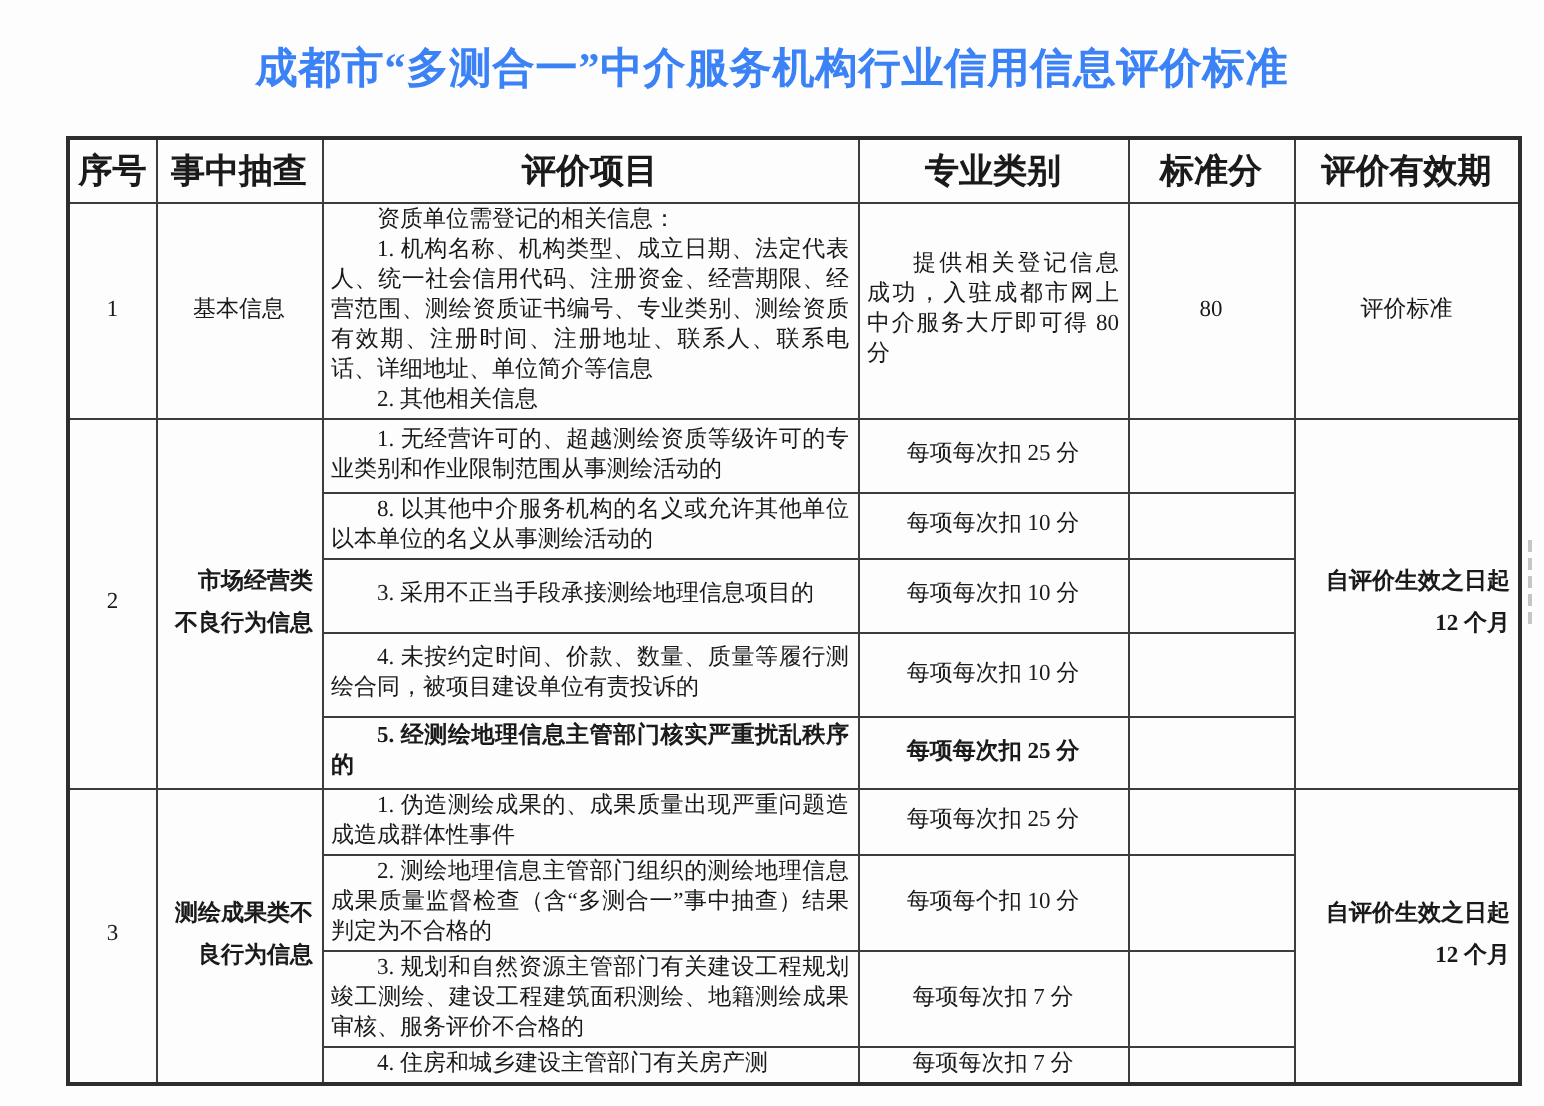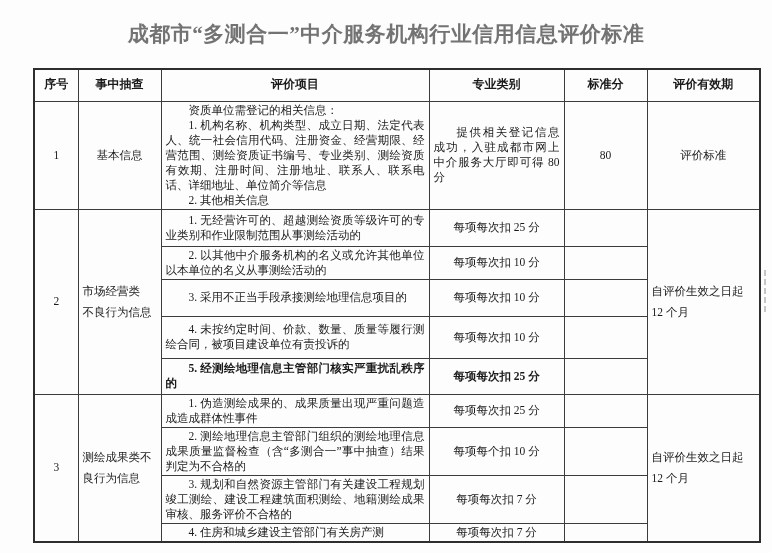--- a/index.html
+++ b/index.html
@@ -12,52 +12,51 @@
     color:#1a1a1a;
   }
   .title{
     position:absolute;
     top:20px;left:0;width:772px;
     margin:0;
     text-align:center;
     font-size:21px;
     font-weight:bold;
     letter-spacing:0.5px;
-    color:#737373;
+    color:#3b82f6;
   }
   table.eval{
     position:absolute;
     left:33px;top:68px;
     width:726px;
     border-collapse:collapse;
     table-layout:fixed;
     border:2px solid #2e2e2e;
     font-size:11.5px;
     line-height:15px;
   }
   table.eval th, table.eval td{
     border:1px solid #3c3c3c;
     vertical-align:middle;
     padding:1px 4px;
     overflow:hidden;
   }
   table.eval th{
     font-weight:bold;
     text-align:center;
-    font-size:12px;
-    font-family:Liberation Mono, monospace;
+    font-size:17px;
   }
   td.c{text-align:center;padding:1px 2px;}
   .ind{
     margin:0;
     text-indent:2em;
     text-align:justify;
     word-break:break-all;
   }
-  .two-line{line-height:21px;text-align:left;}
+  .two-line{line-height:21px;text-align:right;font-weight:bold;}
   .clip{height:15px;overflow:hidden;}
   tr.hr{height:32px;}
   tr.r1{height:108px;}
   tr.r2a{height:37px;} tr.r2b{height:31px;} tr.r2c{height:37px;}
   tr.r2d{height:42px;} tr.r2e{height:36px;font-weight:bold;}
   tr.r3a{height:31px;} tr.r3b{height:44px;} tr.r3c{height:44px;}
   tr.r3d{height:16px;margin-left:12px;}
   .artifact{
     position:absolute;
     left:764px;top:270px;
@@ -120,21 +119,21 @@
         </td>
         <td class="c">每项每次扣 25 分</td>
         <td class="c"></td>
         <td class="c" rowspan="5">
           <div class="two-line">自评价生效之日起</div>
           <div class="two-line">12 个月</div>
         </td>
       </tr>
       <tr class="r2b">
         <td>
-          <p class="ind">2. 以其他中介服务机构的名义或允许其他单位以本单位的名义从事测绘活动的</p>
+          <p class="ind">8. 以其他中介服务机构的名义或允许其他单位以本单位的名义从事测绘活动的</p>
         </td>
         <td class="c">每项每次扣 10 分</td>
         <td class="c"></td>
       </tr>
       <tr class="r2c">
         <td>
           <p class="ind">3. 采用不正当手段承接测绘地理信息项目的</p>
         </td>
         <td class="c">每项每次扣 10 分</td>
         <td class="c"></td>

